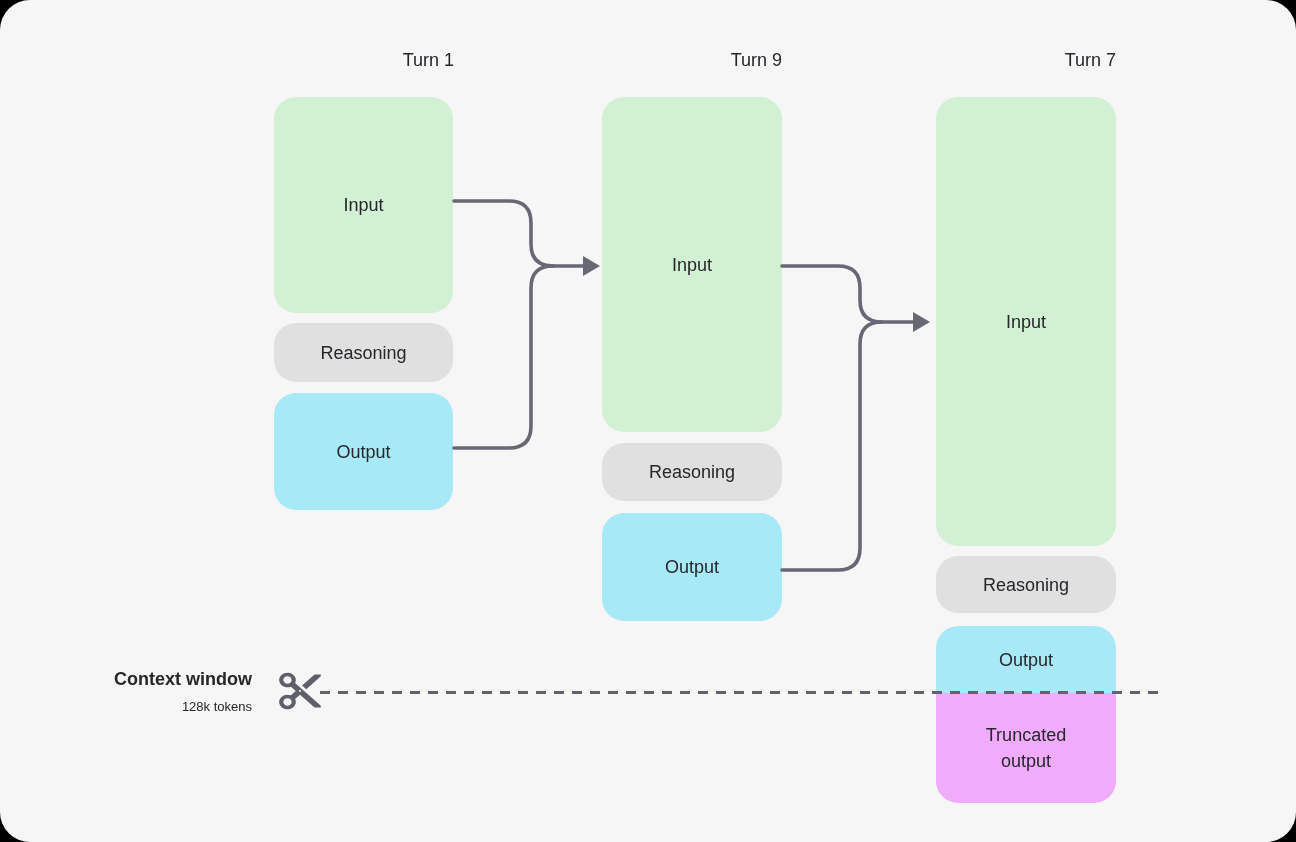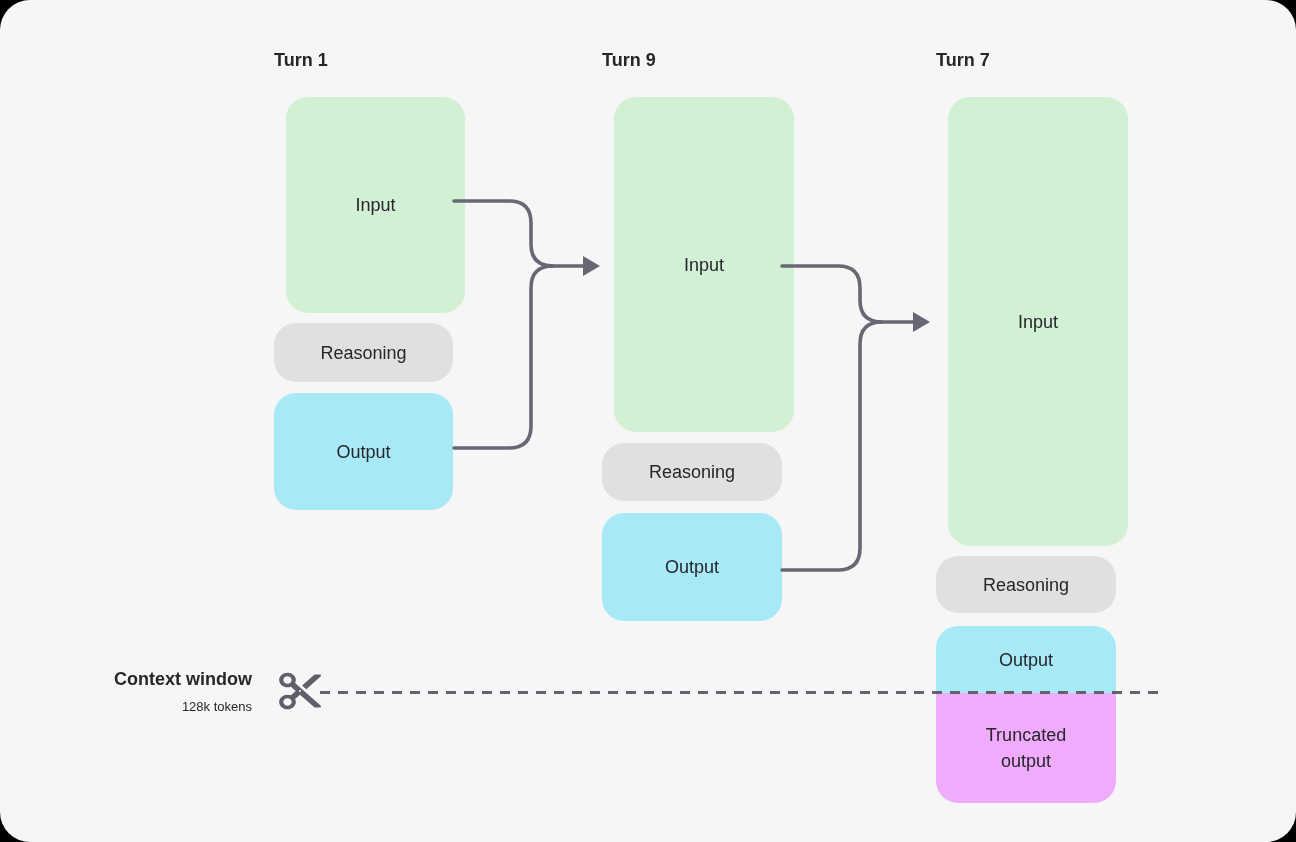--- a/index.html
+++ b/index.html
@@ -14,38 +14,38 @@
     height: 842px;
     background: #f6f6f6;
     border-radius: 30px;
     overflow: hidden;
     color: #26262b;
   }
   .turn-title {
     position: absolute;
     top: 50px;
     width: 180px;
-    text-align: left;
+    text-align: right;
     font-size: 18px;
-    font-weight: 700;
+    font-weight: 400;
     color: #26262b;
   }
   .box {
     position: absolute;
     width: 180px;
     border-radius: 22px;
     display: flex;
     align-items: center;
     justify-content: center;
     font-size: 18px;
     color: #26262b;
     text-align: center;
     line-height: 26px;
   }
-  .box.input     { background: #d2f0d4; margin-left: 12px; }
+  .box.input     { background: #d2f0d4; }
   .box.reasoning { background: #e0e0e0; }
   .box.output    { background: #a8e9f8; }
   .box.truncated { background: #f0abfc; }
 
   
   .t1 { left: 274px; width: 179px; }
   .t1.input     { top: 97px;  height: 216px; }
   .t1.reasoning { top: 323px; height: 59px; }
   .t1.output    { top: 393px; height: 117px; }
 

